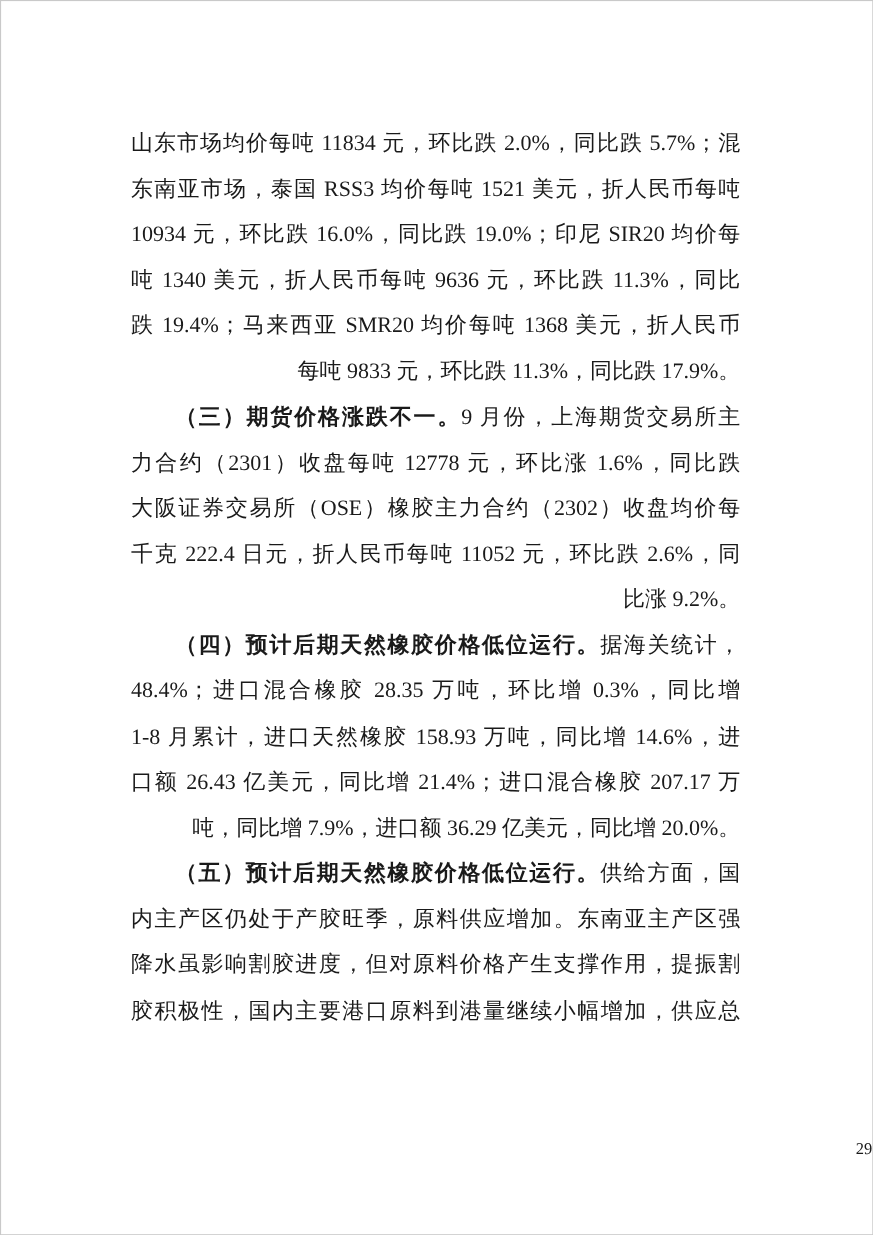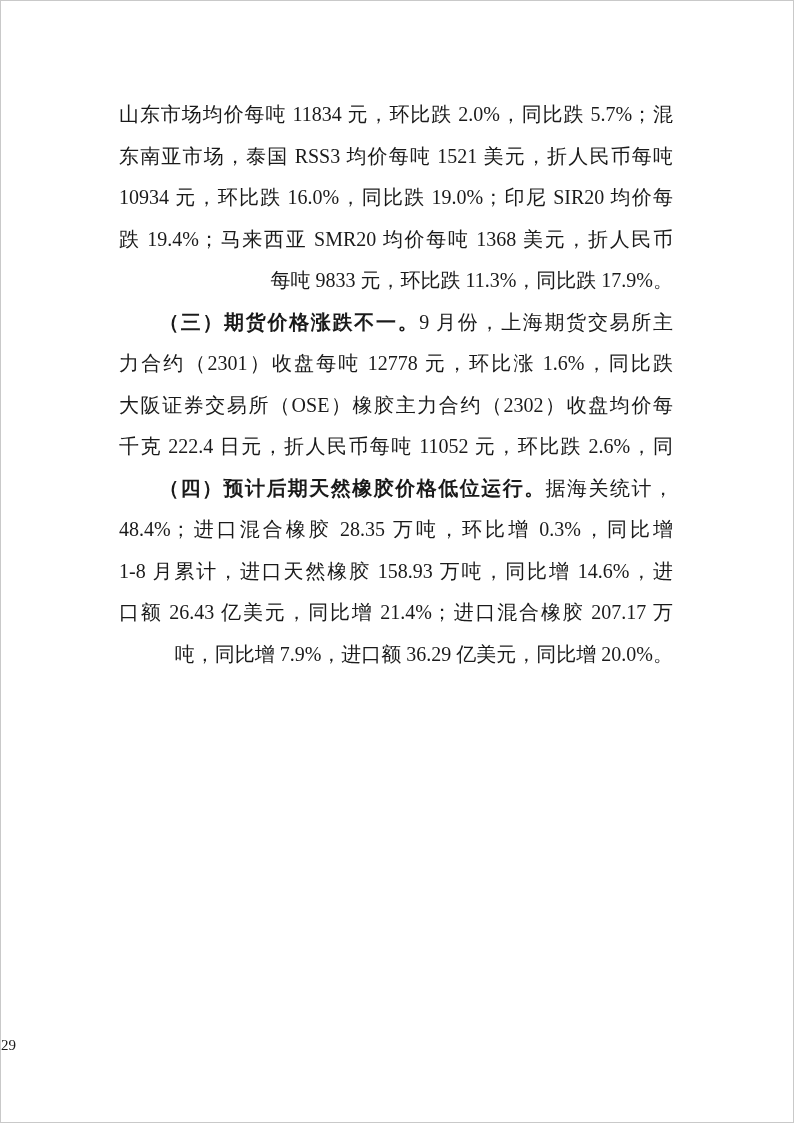--- a/index.html
+++ b/index.html
@@ -13,21 +13,21 @@
     width: 794px;
     height: 1123px;
     background: #ffffff;
     border: 1px solid #c9c9c9;
     box-sizing: border-box;
     overflow: hidden;
   }
   .content {
     position: absolute;
     left: 118px;
-    top: 93px;
+    top: 109px;
     width: 554px;
     font-size: 20px;
     color: #1a1a1a;
   }
   .para { margin: 0; padding: 0; }
   .line {
     height: 41.5px;
     line-height: 41.5px;
     overflow: hidden;
     white-space: normal;
@@ -39,45 +39,53 @@
   }
   .line.ind {
     text-indent: 40px;
   }
   .bold { font-weight: 700; }
   .page-number {
     position: absolute;
     top: 1036px;
     left: 0;
     width: 100%;
-    text-align: left;
+    text-align: right;
     font-size: 15px;
     color: #1a1a1a;
   }
 </style>
 </head>
 <body>
 
 <div class="page">
   <div class="content">
       <div class="para">
         <div class="line j"><span>山东市场均价每吨 11834 元，环比跌 2.0%，同比跌 5.7%；混</span></div>
         <div class="line j"><span>东南亚市场，泰国 RSS3 均价每吨 1521 美元，折人民币每吨</span></div>
         <div class="line j"><span>10934 元，环比跌 16.0%，同比跌 19.0%；印尼 SIR20 均价每</span></div>
+        <div class="line j"><span>吨 1340 美元，折人民币每吨 9636 元，环比跌 11.3%，同比</span></div>
         <div class="line j"><span>跌 19.4%；马来西亚 SMR20 均价每吨 1368 美元，折人民币</span></div>
         <div class="line"><span>每吨 9833 元，环比跌 11.3%，同比跌 17.9%。</span></div>
       </div>
       <div class="para">
         <div class="line j ind"><span class="bold">（三）期货价格涨跌不一。</span><span>9 月份，上海期货交易所主</span></div>
         <div class="line j"><span>力合约（2301）收盘每吨 12778 元，环比涨 1.6%，同比跌 6.1%。</span></div>
         <div class="line j"><span>大阪证券交易所（OSE）橡胶主力合约（2302）收盘均价每</span></div>
         <div class="line j"><span>千克 222.4 日元，折人民币每吨 11052 元，环比跌 2.6%，同</span></div>
+        <div class="line"><span>比涨 9.2%。</span></div>
       </div>
       <div class="para">
         <div class="line j ind"><span class="bold">（四）预计后期天然橡胶价格低位运行。</span><span>据海关统计，</span></div>
         <div class="line j"><span>48.4%；进口混合橡胶 28.35 万吨，环比增 0.3%，同比增 15.9%。</span></div>
         <div class="line j"><span>1-8 月累计，进口天然橡胶 158.93 万吨，同比增 14.6%，进</span></div>
         <div class="line j"><span>口额 26.43 亿美元，同比增 21.4%；进口混合橡胶 207.17 万</span></div>
         <div class="line"><span>吨，同比增 7.9%，进口额 36.29 亿美元，同比增 20.0%。</span></div>
       </div>
+      <div class="para">
+        <div class="line j ind"><span class="bold">（五）预计后期天然橡胶价格低位运行。</span><span>供给方面，国</span></div>
+        <div class="line j"><span>内主产区仍处于产胶旺季，原料供应增加。东南亚主产区强</span></div>
+        <div class="line j"><span>降水虽影响割胶进度，但对原料价格产生支撑作用，提振割</span></div>
+        <div class="line j"><span>胶积极性，国内主要港口原料到港量继续小幅增加，供应总</span></div>
+      </div>
     </div>
   <div class="page-number">29</div>
 </div>
 
 </body></html>

